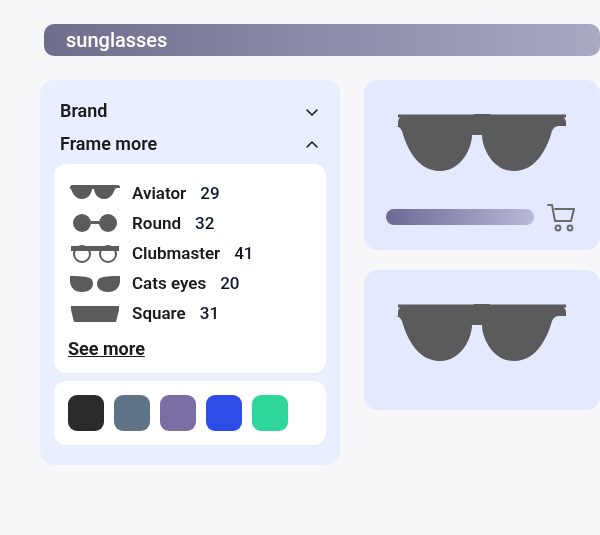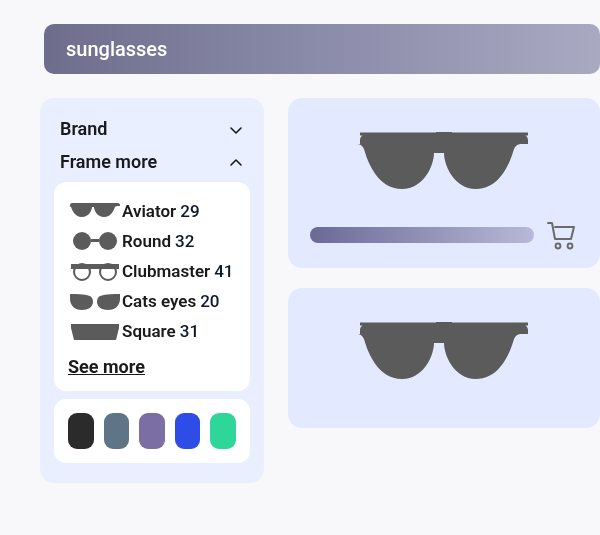--- a/index.html
+++ b/index.html
@@ -8,37 +8,37 @@
   background: #f8f8fa;
   width: 600px;
   height: 535px;
   overflow: hidden;
 }
 .page {
   padding: 0;
 }
 .search-bar {
   margin: 24px 0 24px 44px;
-  height: 50px;
+  height: 32px;
   border-radius: 10px;
   background: linear-gradient(90deg, #6e6e8c 0%, #8b8baa 50%, #a9a9c2 100%);
   display: flex;
   align-items: center;
   padding: 0 22px;
   color: #fff;
   font-size: 20px;
   font-weight: 500;
 }
 .content {
   display: flex;
   gap: 24px;
   padding: 0 0 0 40px;
 }
 .sidebar {
-  width: 224px;
+  width: 300px;
   background: #e9efff;
   border-radius: 14px;
   padding: 14px 14px 20px 14px;
 }
 .filter-header {
   display: flex;
   justify-content: space-between;
   align-items: center;
   padding: 6px 6px;
   font-size: 18px;
@@ -50,20 +50,21 @@
 .chevron svg { width: 100%; height: 100%; }
 .frame-panel {
   background: #fff;
   border-radius: 12px;
   padding: 14px 14px 14px 14px;
   margin: 4px 0 8px 0;
 }
 .frame-row {
   display: flex;
   align-items: center;
+  gap: 10px;
   padding: 4px 0;
   cursor: pointer;
 }
 .frame-icon { width: 54px; height: 22px; display: flex; align-items: center; justify-content: flex-start; }
 .frame-icon svg { width: 54px; height: 22px; }
 .frame-label { font-size: 17px; font-weight: 600; color: #1a1a1a; }
 .frame-count { font-size: 17px; font-weight: 500; color: #0f172a; margin-left: 4px; }
 .see-more {
   font-size: 18px;
   font-weight: 700;

